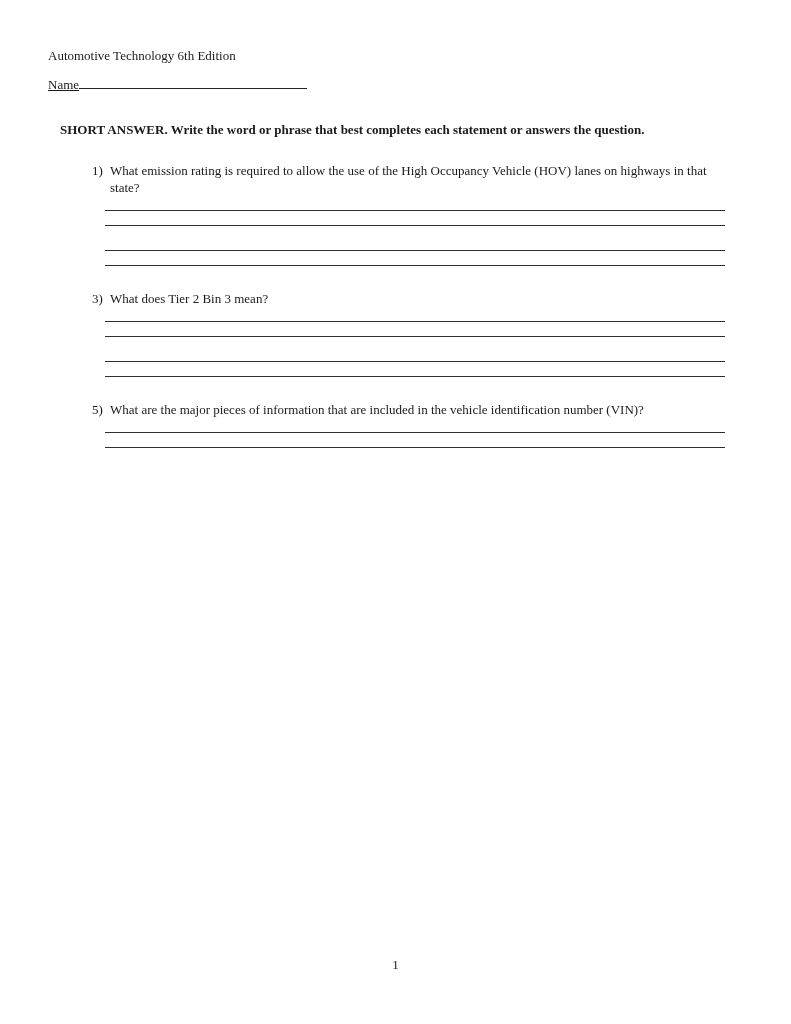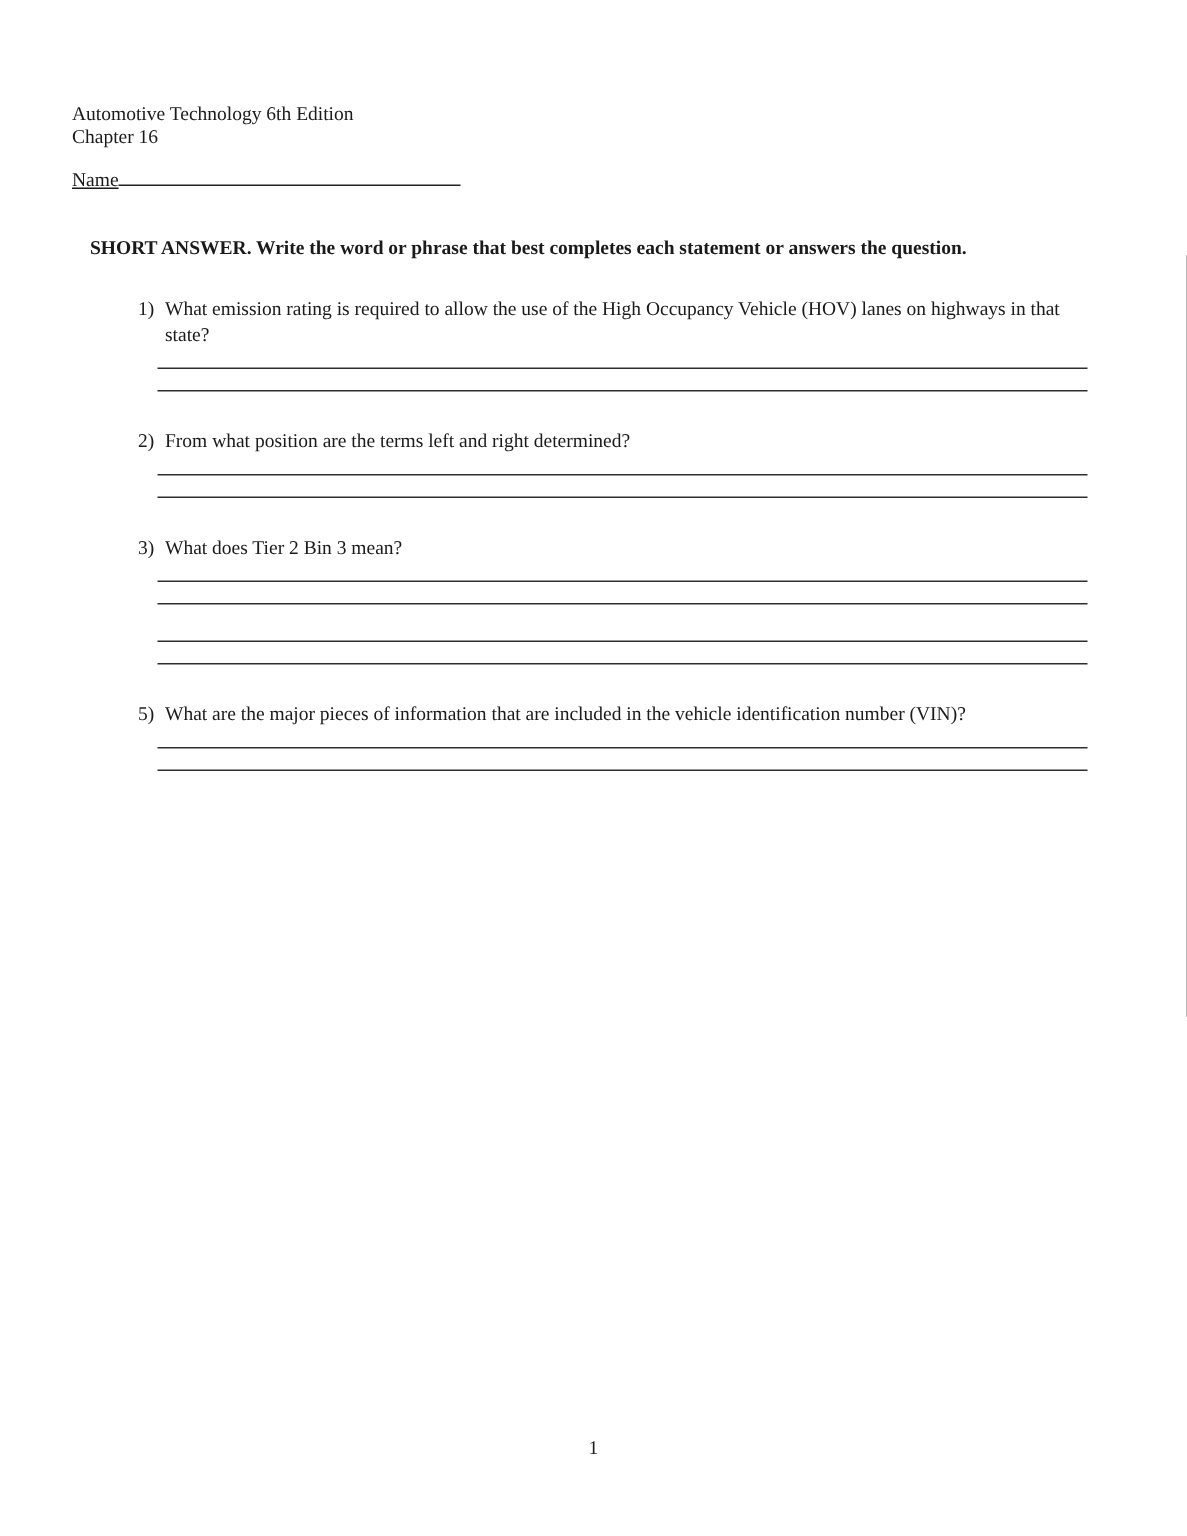--- a/index.html
+++ b/index.html
@@ -9,21 +9,21 @@
     width: 791px;
     height: 1024px;
     margin: 0 auto;
     background: #ffffff;
     font-family: "Liberation Serif", "DejaVu Serif", serif;
     color: #1a1a1a;
     font-size: 13px;
     overflow: hidden;
   }
   .content {
-    padding-top: 68px;
+    padding-top: 48px;
   }
   .doc-header {
     margin-left: 48px;
     line-height: 15px;
   }
   .name-row {
     margin-left: 48px;
     margin-top: 13px;
     line-height: 15px;
     white-space: nowrap;
@@ -81,37 +81,35 @@
   }
 </style>
 </head>
 <body>
 
 <div class="page">
   <div class="content">
 
     <div class="doc-header">
       <div>Automotive Technology 6th Edition</div>
-      <div>Chapter 16</div>
     </div>
 
     <div class="name-row"><span>Name</span><span class="name-blank"></span></div>
 
     <div class="instruction">SHORT ANSWER.  Write the word or phrase that best completes each statement or answers the question.</div>
 
     <div class="question">
       <p class="q-text"><span class="q-num">1)</span><span>What emission rating is required to allow the use of the High Occupancy Vehicle (HOV) lanes on highways in that state?</span></p>
       <div class="answer-lines">
         <div class="answer-line"></div>
         <div class="answer-line"></div>
       </div>
     </div>
 
     <div class="question">
-      <p class="q-text"><span class="q-num">2)</span><span>From what position are the terms left and right determined?</span></p>
       <div class="answer-lines">
         <div class="answer-line"></div>
         <div class="answer-line"></div>
       </div>
     </div>
 
     <div class="question">
       <p class="q-text"><span class="q-num">3)</span><span>What does Tier 2 Bin 3 mean?</span></p>
       <div class="answer-lines">
         <div class="answer-line"></div>

